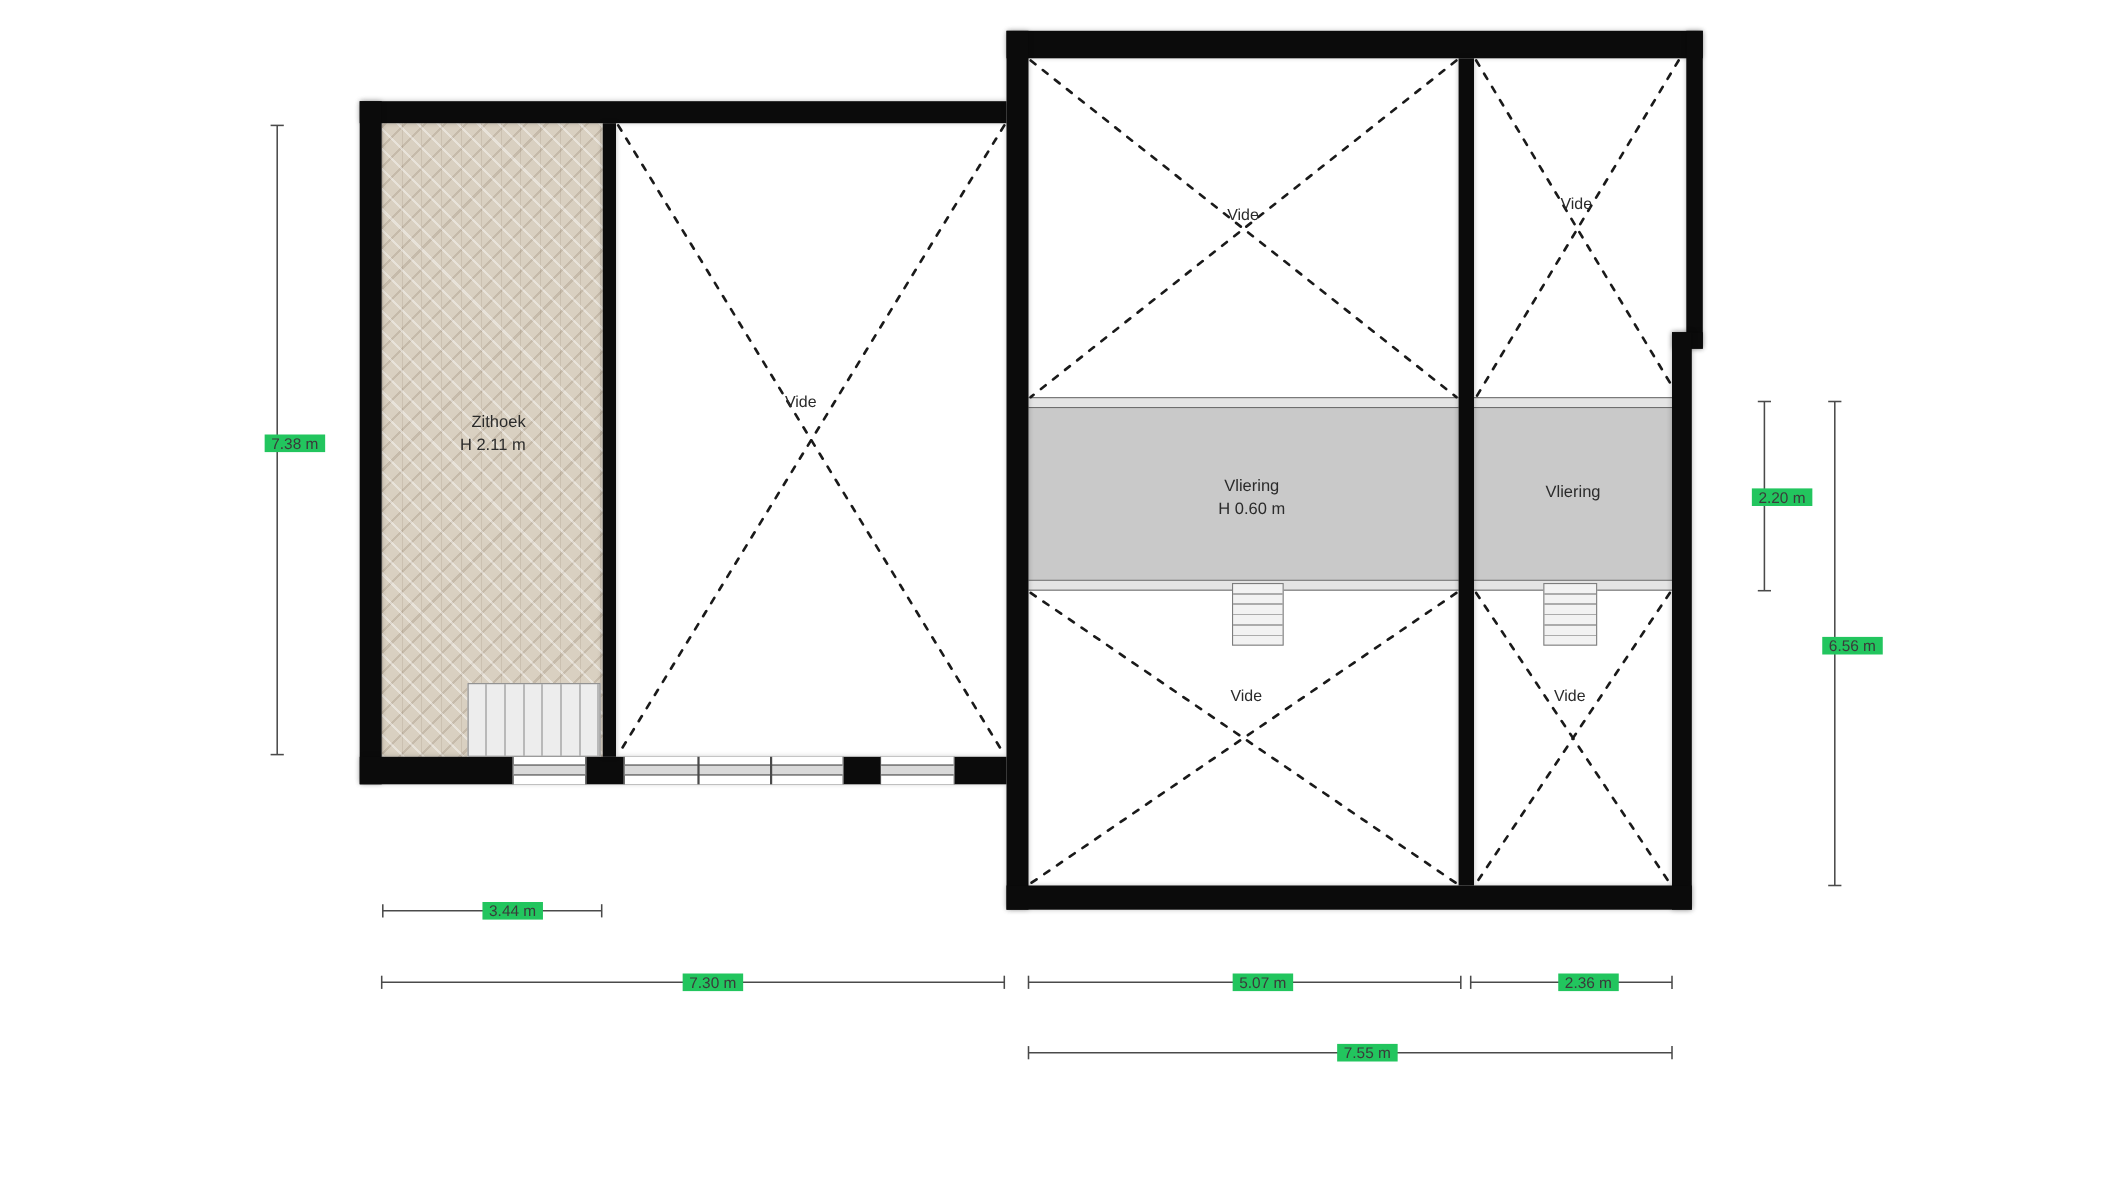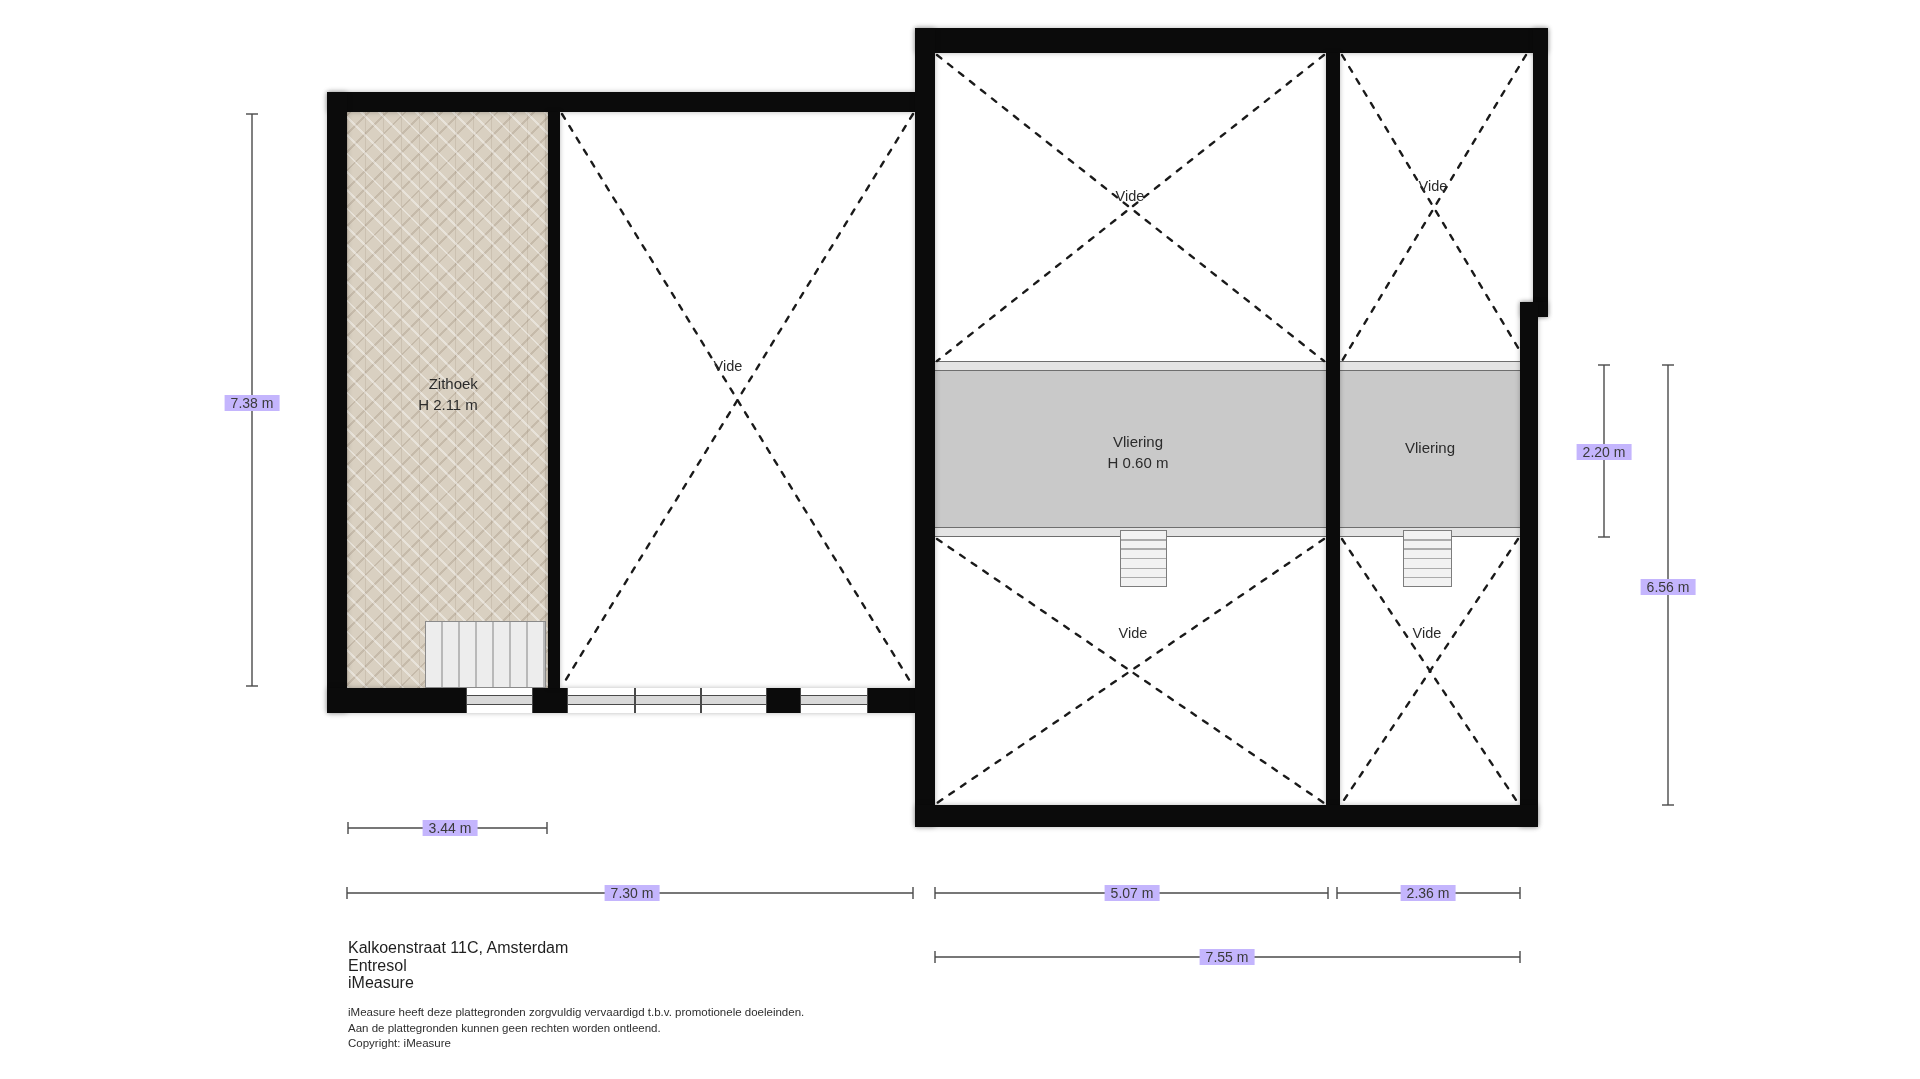--- a/index.html
+++ b/index.html
@@ -18,21 +18,21 @@
   .stairs-h{position:absolute;background:#f2f2f2;border:1.5px solid #7d7d7d;box-sizing:border-box;
     background-image:repeating-linear-gradient(180deg, rgba(0,0,0,0) 0 8px, #ababab 8px 9.5px);}
   .window{position:absolute;background:#ffffff;border-left:1px solid #4a4a4a;border-right:1px solid #4a4a4a;box-sizing:border-box;}
   .glass{position:absolute;left:0;right:0;top:7px;height:10px;background:#d9d9d9;
     border-top:1.6px solid #4a4a4a;border-bottom:1.6px solid #4a4a4a;box-sizing:border-box;}
   .mullion{position:absolute;top:0;bottom:0;width:2px;background:#4a4a4a;}
   .room-label{position:absolute;transform:translate(-50%,-50%);text-align:center;
     color:#2b2b2b;font-size:15px;line-height:21px;white-space:nowrap;}
   .vide-label{position:absolute;transform:translate(-50%,-50%);color:#2b2b2b;font-size:14.5px;white-space:nowrap;}
   .dim-label{position:absolute;transform:translate(-50%,-50%);color:#3a3a3a;font-size:14px;
-    background:#c4b5fd;padding:0 6px;white-space:nowrap;}
+    background:#22c55e;padding:0 6px;white-space:nowrap;margin-left:16px;}
   .title-block{position:absolute;left:348px;top:939px;color:#1f1f1f;font-size:16px;line-height:17.5px;}
   .fine-print{position:absolute;left:348px;top:1005px;color:#2e2e2e;font-size:11.5px;line-height:15.5px;}
   svg.overlay{position:absolute;left:0;top:0;}
 </style>
 </head>
 <body>
 
 <div class="plan">
 
   <div class="floor-wood" style="left:347px;top:112px;width:201px;height:576px;"></div>
@@ -149,24 +149,14 @@
 
   <div class="dim-label" style="left:252px;top:403px;">7.38 m</div>
   <div class="dim-label" style="left:450px;top:828px;">3.44 m</div>
   <div class="dim-label" style="left:632px;top:893px;">7.30 m</div>
   <div class="dim-label" style="left:1132px;top:893px;">5.07 m</div>
   <div class="dim-label" style="left:1428px;top:893px;text-align:right;">2.36 m</div>
   <div class="dim-label" style="left:1227px;top:957px;">7.55 m</div>
   <div class="dim-label" style="left:1604px;top:452px;">2.20 m</div>
   <div class="dim-label" style="left:1668px;top:587px;">6.56 m</div>
 
-  <div class="title-block">
-    <div>Kalkoenstraat 11C, Amsterdam</div>
-    <div>Entresol</div>
-    <div>iMeasure</div>
-  </div>
-  <div class="fine-print">
-    <div>iMeasure heeft deze plattegronden zorgvuldig vervaardigd t.b.v. promotionele doeleinden.</div>
-    <div>Aan de plattegronden kunnen geen rechten worden ontleend.</div>
-    <div>Copyright: iMeasure</div>
-  </div>
 
 </div>
 
 </body></html>

